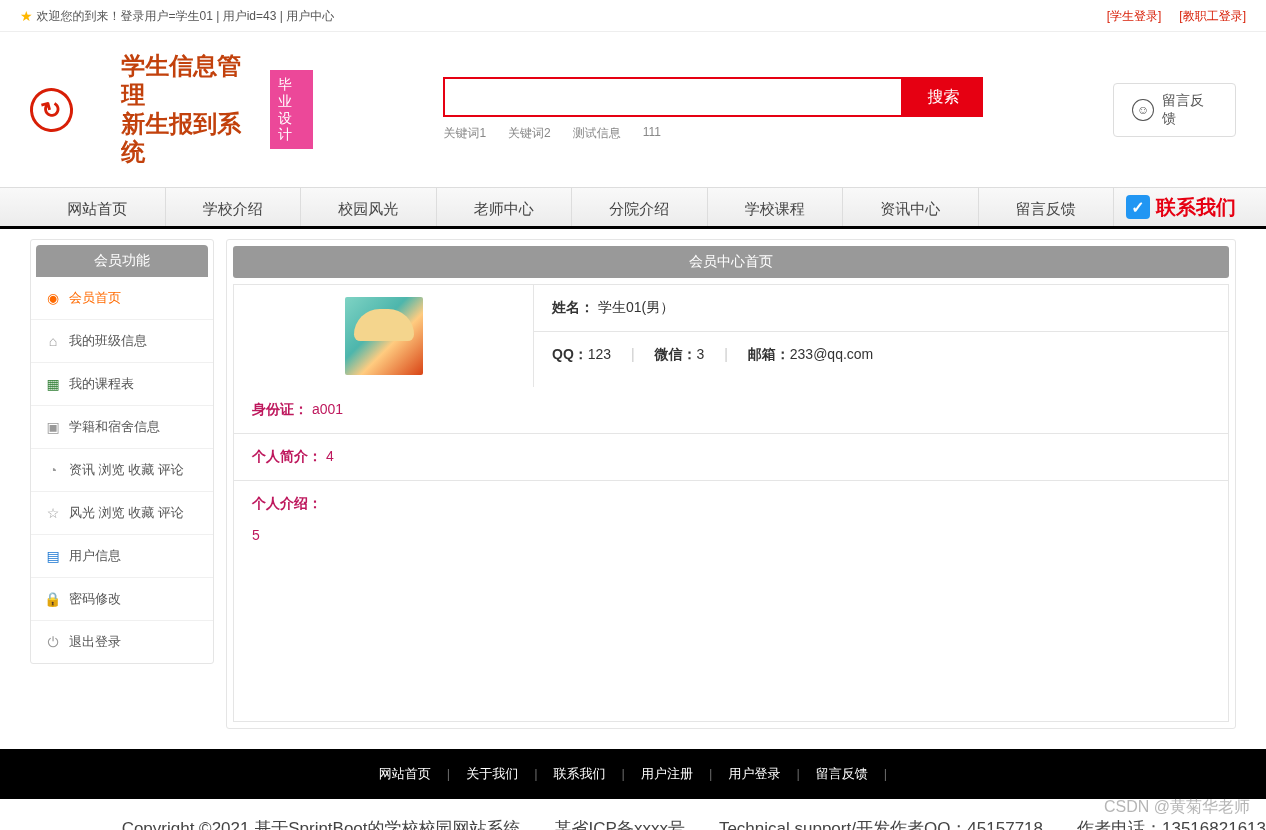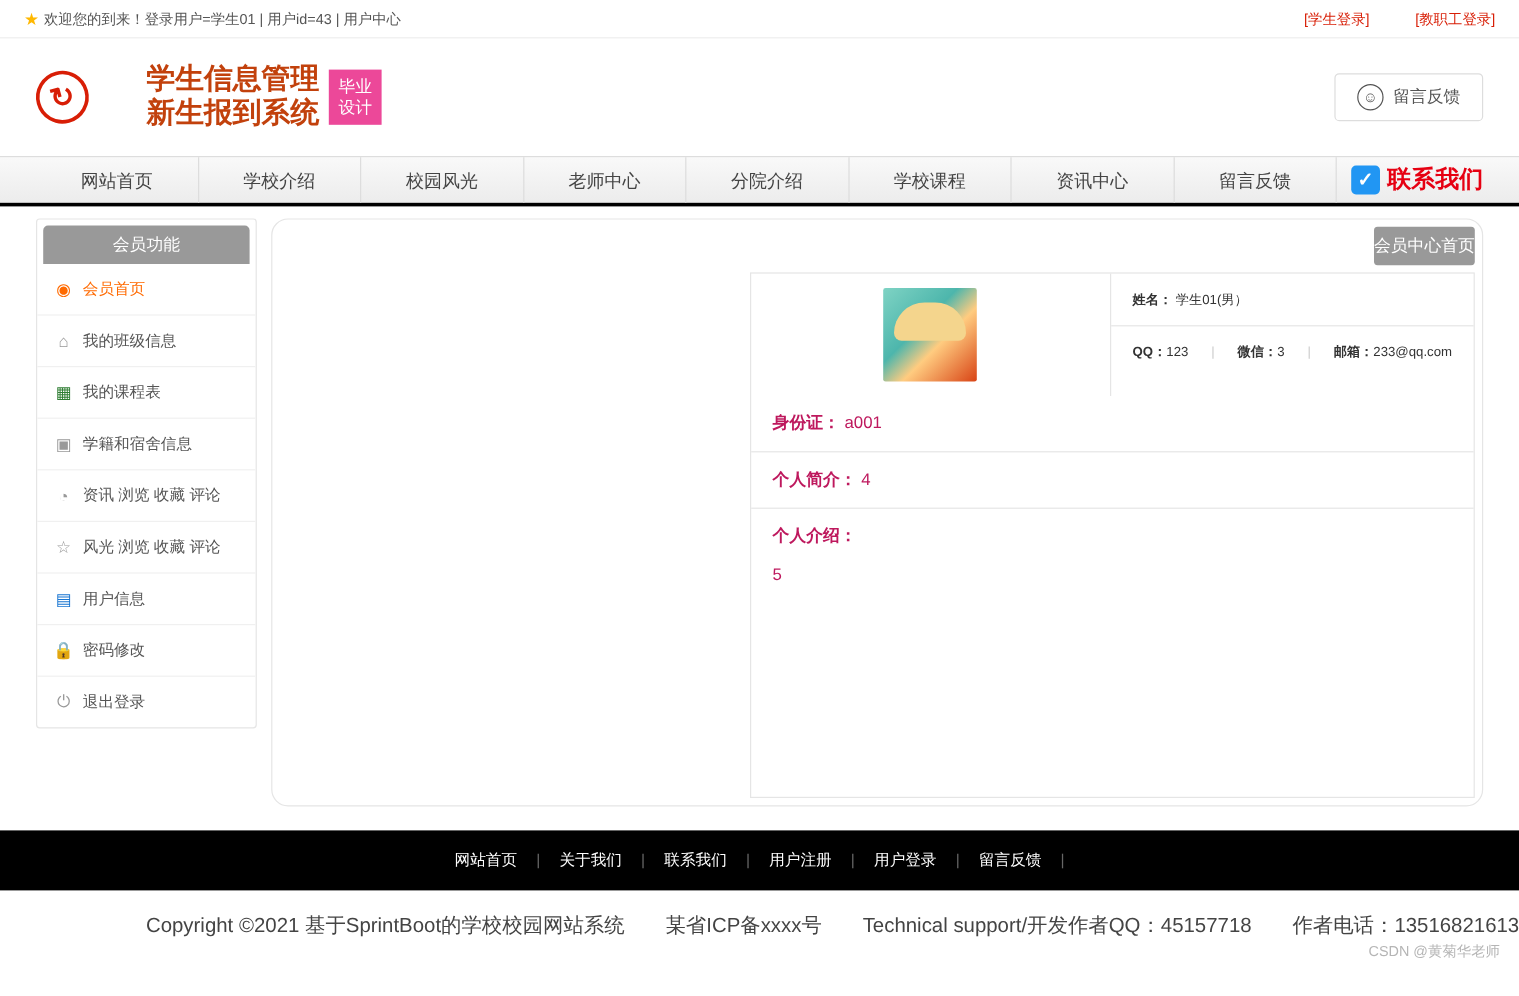--- a/index.html
+++ b/index.html
@@ -2,21 +2,21 @@
 <html><head>
   <meta charset="utf-8">
   <style>
     * { margin: 0; padding: 0; box-sizing: border-box; }
     body { font-family: "Microsoft YaHei", Arial, sans-serif; font-size: 13px; color: #333; background: #fff; }
 
     .top-bar { height: 32px; line-height: 32px; border-bottom: 1px solid #eee; padding: 0 20px; display: flex; justify-content: space-between; font-size: 12px; }
     .top-left { display: flex; align-items: center; gap: 4px; color: #555; }
     .star-icon { color: #ffb800; font-size: 14px; }
     .top-right { display: flex; gap: 18px; }
-    .top-right span { color: #d81e06; cursor: pointer; margin-left: 20px; }
+    .top-right span { color: #d81e06; cursor: pointer; }
 
     .header { padding: 20px 30px; display: flex; align-items: center; gap: 130px; }
     .logo-block { display: flex; align-items: center; gap: 8px; }
     .logo-circle { width: 44px; height: 44px; border-radius: 50%; border: 3px solid #d81e06; display:flex; align-items:center; justify-content:center; color:#d81e06; font-size:24px; font-weight:bold; transform:rotate(-15deg); }
     .logo-text { color: #c2410c; font-size: 24px; font-weight: bold; line-height: 1.2; margin-left: 40px; }
     .logo-badge { background: #ec4899; color: #fff; padding: 6px 8px; font-size: 14px; line-height: 1.2; }
 
     .search-block { flex: none; }
     .search-row { display: flex; }
     .search-input { width: 460px; height: 40px; border: 2px solid #e60012; padding: 0 10px; font-size: 14px; outline: none; }
@@ -38,41 +38,41 @@
     .sidebar-list { list-style: none; }
     .sidebar-item { padding: 12px 14px; border-bottom: 1px solid #f0f0f0; display: flex; align-items: center; gap: 8px; color: #555; cursor: pointer; font-size: 13px; }
     .sidebar-item:last-child { border-bottom: none; }
     .sidebar-item.active { color: #ff6a00; }
     .si-icon { width: 16px; height: 16px; display:inline-flex; align-items:center; justify-content:center; font-size:14px; }
     .ic-orange { color: #ff6a00; }
     .ic-green { color: #2e7d32; }
     .ic-blue { color: #1976d2; }
     .ic-gray { color: #999; }
 
-    .content { flex: 1; border: 1px solid #e5e5e5; border-radius: 14px; overflow: hidden; padding: 6px; min-height: 490px; display:flex; flex-direction:column;align-items:flex-end; }
+    .content { flex: 1; border: 1px solid #e5e5e5; border-radius: 3px; overflow: hidden; padding: 6px; min-height: 490px; display:flex; flex-direction:column; }
     .content-header { background: #999; color: #fff; text-align: center; padding: 7px 0; font-size: 14px; border-radius: 3px; }
     .profile-table { border: 1px solid #e5e5e5; margin-top: 6px; flex: 1; }
     .pt-row { border-bottom: 1px solid #e5e5e5; padding: 14px 18px; font-size: 14px; color: #be185d; }
     .pt-top { display: flex; }
     .avatar-cell { width: 300px; border-right: 1px solid #e5e5e5; display:flex; justify-content:center; align-items:flex-start; padding: 12px; }
     .avatar { width: 78px; height: 78px; background: linear-gradient(135deg,#7fd3c4,#4db6ac 40%,#ffcc80 60%,#d84315); border-radius: 2px; position:relative; overflow:hidden; }
     .avatar::after{content:"";position:absolute;top:12px;left:50%;transform:translateX(-50%);width:60px;height:32px;background:#f4d58d;border-radius:40px 40px 10px 10px;}
     .info-cell { flex: 1; }
-    .info-line { padding: 14px 18px; border-bottom: 1px solid #e5e5e5; font-size: 11px; }
+    .info-line { padding: 14px 18px; border-bottom: 1px solid #e5e5e5; font-size: 14px; }
     .info-line:last-child { border-bottom: none; }
     .lbl { font-weight: bold; }
     .sep { color: #ccc; margin: 0 16px; }
     .pt-intro { border-bottom: none; min-height: 180px; }
     .edit-btn { background: #ff6a00; color: #fff; border: none; padding: 10px 16px; font-size: 14px; cursor: pointer; border-radius: 2px; margin-top: 8px; }
 
     .footer-nav { background: #000; color: #fff; text-align: center; padding: 16px 0; font-size: 13px; }
     .footer-nav span { margin: 0 8px; cursor: pointer; }
     .footer-nav .fsep { color: #666; }
     .footer-copy { text-align: right; padding: 18px 0; font-size: 17px; color: #444; }
-    .watermark { position: fixed; bottom: 28px; right: 16px; color: rgba(120,120,120,0.55); font-size: 12px; pointer-events: none; }
+    .watermark { position: fixed; bottom: 12px; right: 16px; color: rgba(120,120,120,0.55); font-size: 16px; pointer-events: none; }
   </style>
 </head>
 <body>
 
 <div class="top-bar">
   <div class="top-left">
     <span class="star-icon">★</span>
     <span>欢迎您的到来！登录用户=学生01 | 用户id=43 | 用户中心</span>
   </div>
   <div class="top-right">
@@ -85,20 +85,32 @@
   <div class="logo-block">
     <div class="logo-circle">↻</div>
     <div class="logo-text">
       <div>学生信息管理</div>
       <div>新生报到系统</div>
     </div>
     <div class="logo-badge">
       <div>毕业</div>
       <div>设计</div>
     </div>
+  </div>
+  <div class="search-block">
+    <div class="search-row">
+      <input class="search-input" placeholder="" style="">
+      <button class="search-btn">搜索</button>
+    </div>
+    <div class="keywords">
+        <span style="cursor: pointer;">关键词1</span>
+        <span style="cursor: pointer;">关键词2</span>
+        <span style="cursor: pointer;">测试信息</span>
+        <span style="cursor: pointer;">111</span>
+      </div>
   </div>
   <div class="feedback-btn">
     <span class="feedback-icon">☺</span>
     <span>留言反馈</span>
   </div>
 </div>
 
 <div class="nav">
     <div class="nav-item">网站首页</div>
     <div class="nav-item">学校介绍</div>

